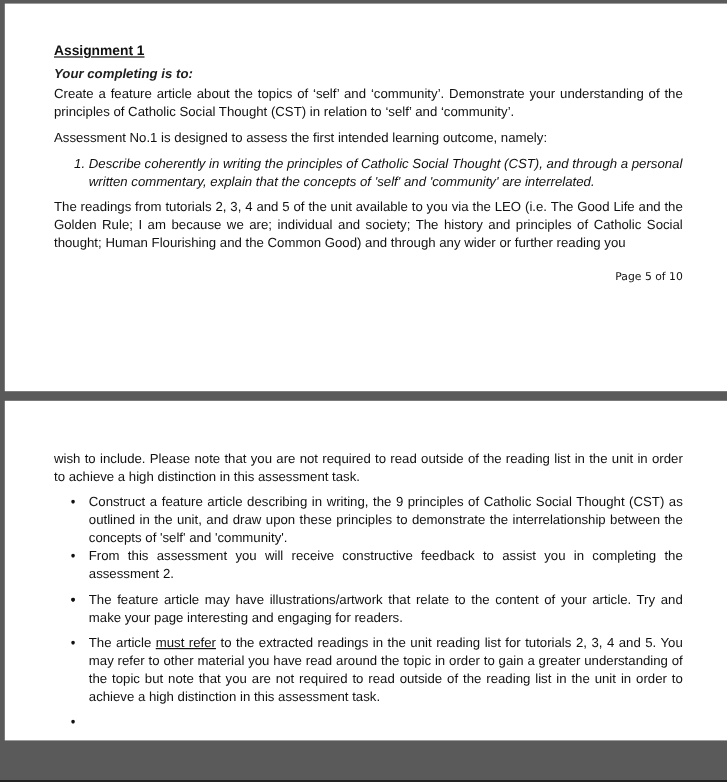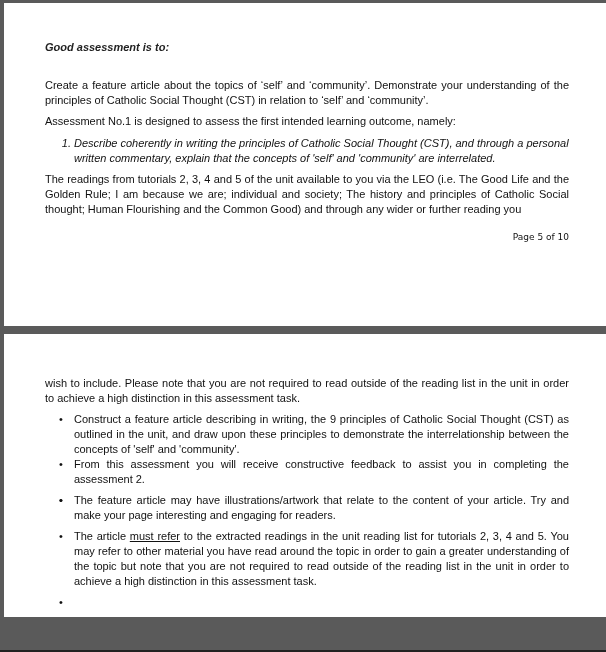--- a/index.html
+++ b/index.html
@@ -23,22 +23,23 @@
   .footer { font-family:"DejaVu Sans", sans-serif; font-size:9px; }
   .u { text-decoration:underline; }
 </style>
 </head>
 <body>
 
 <div class="viewer">
 
   <div class="page page1">
     <div class="content" style="top:33px;">
-      <p class="p subhead" style="margin-top:4px;">Good assessment is to:</p>
-      <p class="p justify" style="margin-top:23px;">Create a feature article about the topics of ‘self’ and ‘community’. Demonstrate your understanding of the principles of Catholic Social Thought (CST) in relation to ‘self’ and ‘community’.</p>
+      <p class="p heading">Assignment 1</p>
+      <p class="p subhead" style="margin-top:4px;">Your completing is to:</p>
+      <p class="p justify" style="margin-top:2px;">Create a feature article about the topics of ‘self’ and ‘community’. Demonstrate your understanding of the principles of Catholic Social Thought (CST) in relation to ‘self’ and ‘community’.</p>
       <p class="p" style="margin-top:6px;">Assessment No.1 is designed to assess the first intended learning outcome, namely:</p>
       <ol style="margin-top:7px;">
         <li>Describe coherently in writing the principles of Catholic Social Thought (CST), and through a personal written commentary, explain that the concepts of 'self' and 'community' are interrelated.</li>
       </ol>
       <p class="p justify" style="margin-top:6px;">The readings from tutorials 2, 3, 4 and 5 of the unit available to you via the LEO (i.e. The Good Life and the Golden Rule; I am because we are; individual and society; The history and principles of Catholic Social thought; Human Flourishing and the Common Good) and through any wider or further reading you</p>
       <p class="p footer" style="margin-top:13px;text-align:right;">Page 5 of 10</p>
     </div>
   </div>
 
   <div class="page page2">

